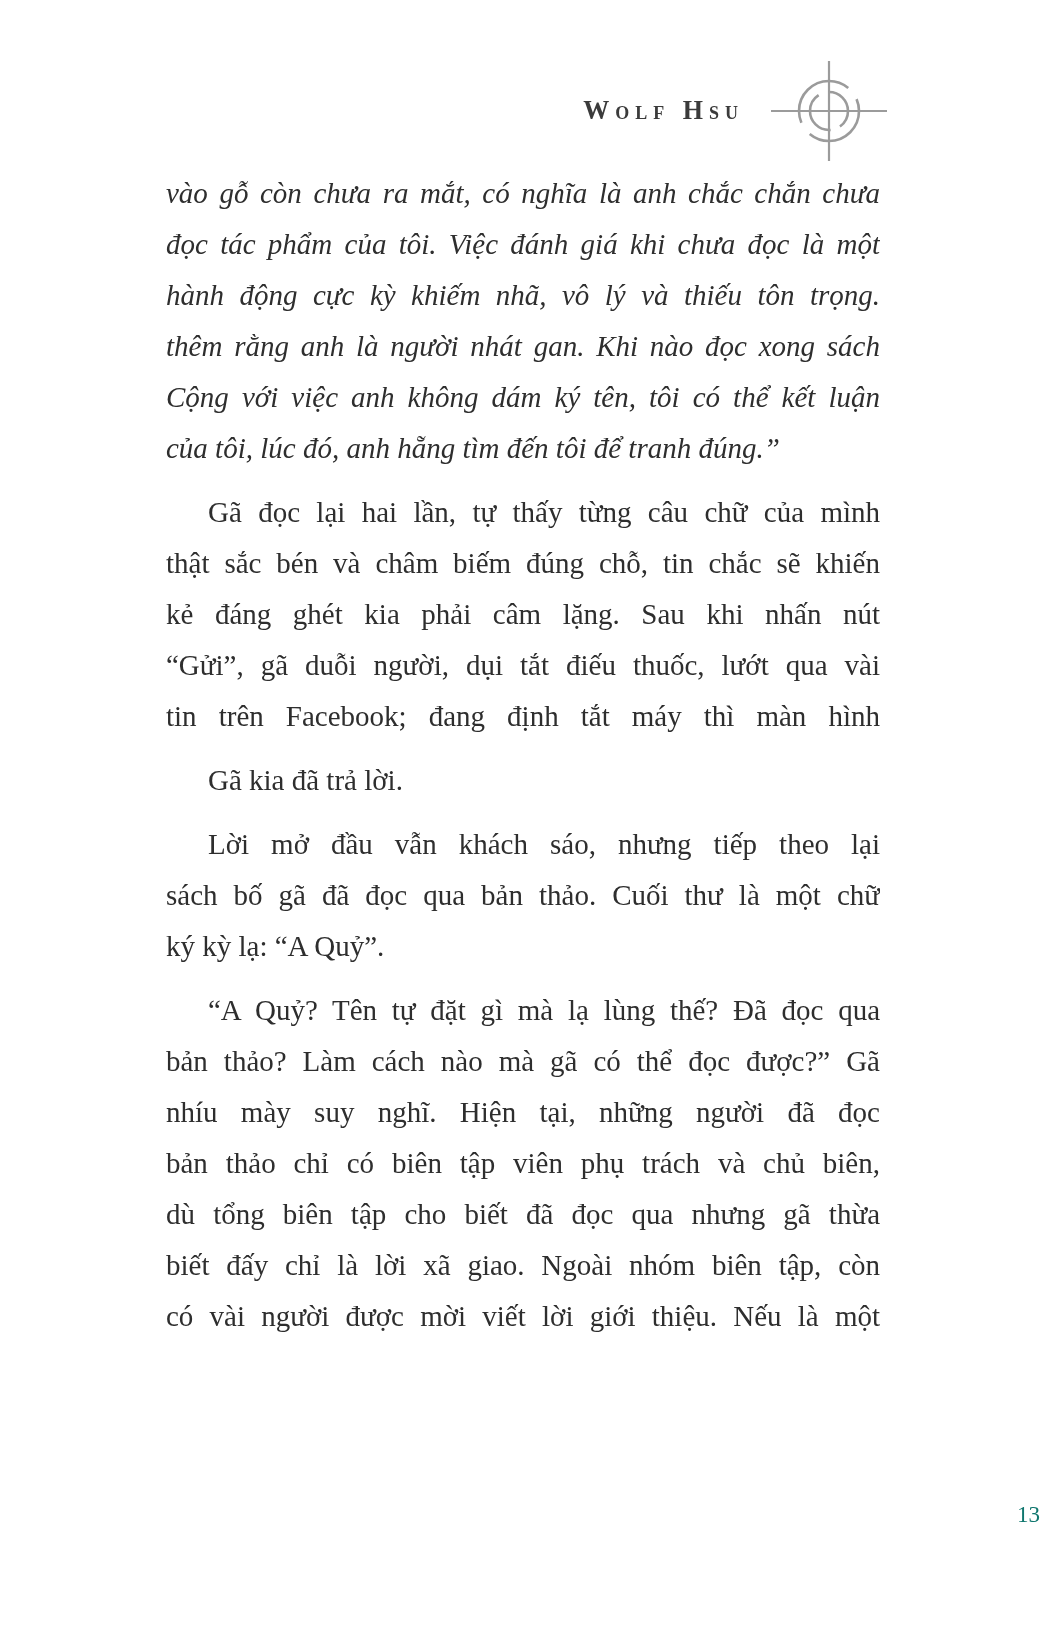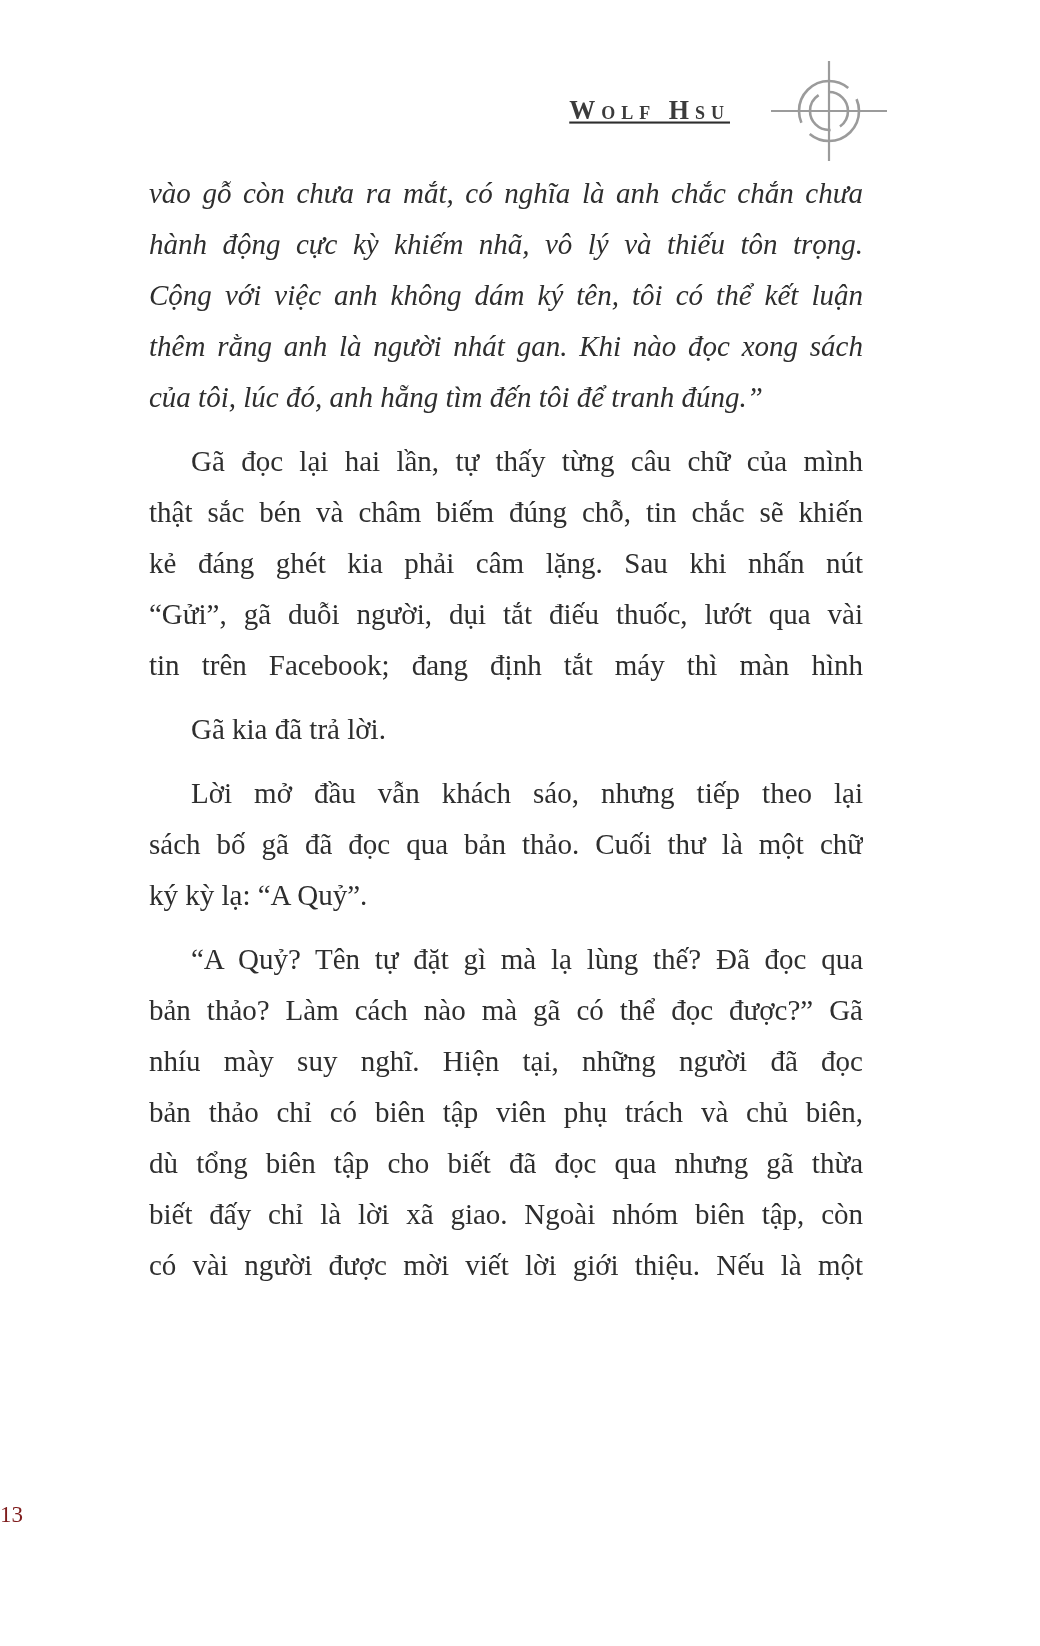--- a/index.html
+++ b/index.html
@@ -18,42 +18,41 @@
     overflow: hidden;
   }
 
   
   .running-header {
     position: absolute;
     top: 60px;
     right: 152px;
     display: flex;
     align-items: center;
-    gap: 40px;
-    text-decoration: underline;
+    gap: 26px;
   }
   .author-name {
     font-variant: small-caps;
     font-weight: 600;
     font-size: 26px;
     letter-spacing: 6px;
     color: #3b3b3b;
     white-space: nowrap;
     transform: scaleY(1.05);
   }
   .header-icon {
     width: 118px;
     height: 102px;
     display: block;
   }
 
   
   .text-block {
     position: absolute;
-    left: 149px;
+    left: 166px;
     top: 168px;
     width: 714px;
   }
   .para {
     margin: 0 0 13px 0;
     font-size: 29px;
     line-height: 51px;
   }
   .para.italic {
     font-style: italic;
@@ -71,23 +70,23 @@
   .line.last {
     text-align-last: auto;
   }
 
   
   .page-number {
     position: absolute;
     top: 1502px;
     left: 0;
     width: 100%;
-    text-align: left;
+    text-align: right;
     font-size: 23px;
-    color: #7f1d1d;
+    color: #0f766e;
   }
 </style>
 </head>
 <body>
 
 <div class="page">
 
   <div class="running-header">
     <span class="author-name">Wolf Hsu</span>
     <span>
@@ -96,23 +95,24 @@
         <line x1="1" y1="51" x2="117" y2="51" stroke="#9b9b9b" stroke-width="2.2"></line>
         <circle cx="59" cy="51" r="30" stroke="#9b9b9b" stroke-width="2.6" stroke-dasharray="80 14" stroke-dashoffset="12"></circle>
         <circle cx="59" cy="51" r="19" stroke="#9b9b9b" stroke-width="2.6" stroke-dasharray="50 10" stroke-dashoffset="32"></circle>
       </svg>
     </span>
   </div>
 
   <div class="text-block">
       <div class="para italic">
         <div class="line">vào gỗ còn chưa ra mắt, có nghĩa là anh chắc chắn chưa</div>
+        <div class="line">đọc tác phẩm của tôi. Việc đánh giá khi chưa đọc là một</div>
         <div class="line">hành động cực kỳ khiếm nhã, vô lý và thiếu tôn trọng.</div>
+        <div class="line">thêm rằng anh là người nhát gan. Khi nào đọc xong sách</div>
         <div class="line">Cộng với việc anh không dám ký tên, tôi có thể kết luận</div>
-        <div class="line">thêm rằng anh là người nhát gan. Khi nào đọc xong sách</div>
         <div class="line last">của tôi, lúc đó, anh hẵng tìm đến tôi để tranh đúng.”</div>
       </div>
       <div class="para normal indent">
         <div class="line">Gã đọc lại hai lần, tự thấy từng câu chữ của mình</div>
         <div class="line">thật sắc bén và châm biếm đúng chỗ, tin chắc sẽ khiến</div>
         <div class="line">kẻ đáng ghét kia phải câm lặng. Sau khi nhấn nút</div>
         <div class="line">“Gửi”, gã duỗi người, dụi tắt điếu thuốc, lướt qua vài</div>
         <div class="line">tin trên Facebook; đang định tắt máy thì màn hình</div>
       </div>
       <div class="para normal indent">

